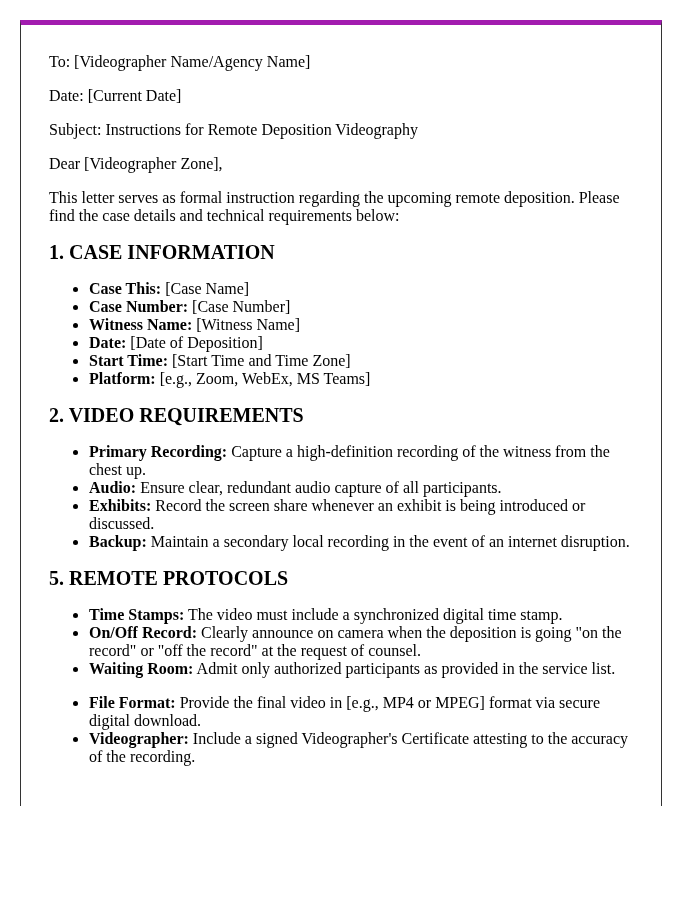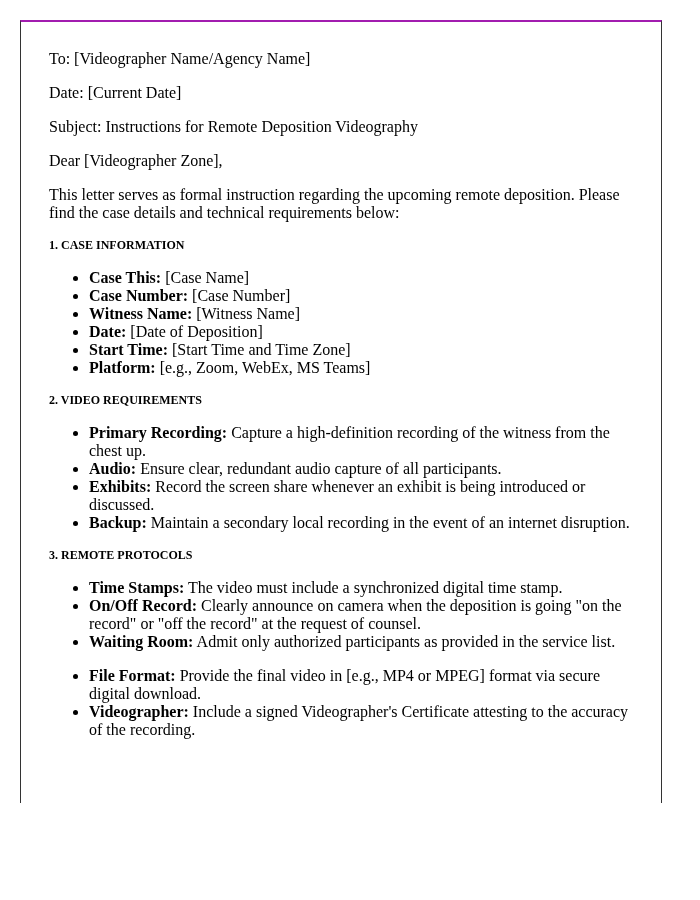--- a/index.html
+++ b/index.html
@@ -16,32 +16,32 @@
       font-size: 16px;
       color: #000000;
     }
     .letter {
       position: absolute;
       left: 20px;
       top: 20px;
       width: 584px;
       height: 769px;
       padding: 12px 28px 0 28px;
-      border-top: 2px solid #a21caf;
+      border-top: 5px solid #a21caf;
       border-left: 1px solid #333333;
       border-right: 1px solid #333333;
       overflow: hidden;
       background: #ffffff;
     }
     .letter p {
       margin: 16px 0;
       line-height: normal;
     }
     .letter h2 {
-      font-size: 12px;
+      font-size: 20px;
       font-weight: bold;
       margin: 16px 0;
       line-height: normal;
     }
     .letter ul {
       margin: 16px 0;
       padding-left: 40px;
       list-style: disc;
     }
     .letter li {
@@ -72,21 +72,21 @@
   </ul>
 
   <h2>2. VIDEO REQUIREMENTS</h2>
   <ul>
     <li><b>Primary Recording:</b><span> Capture a high-definition recording of the witness from the chest up.</span></li>
     <li><b>Audio:</b><span> Ensure clear, redundant audio capture of all participants.</span></li>
     <li><b>Exhibits:</b><span> Record the screen share whenever an exhibit is being introduced or discussed.</span></li>
     <li><b>Backup:</b><span> Maintain a secondary local recording in the event of an internet disruption.</span></li>
   </ul>
 
-  <h2>3. REMOTE PROTOCOLS</h2>
+  <h2>5. REMOTE PROTOCOLS</h2>
   <ul>
     <li><b>Time Stamps:</b><span> The video must include a synchronized digital time stamp.</span></li>
     <li><b>On/Off Record:</b><span> Clearly announce on camera when the deposition is going "on the record" or "off the record" at the request of counsel.</span></li>
     <li><b>Waiting Room:</b><span> Admit only authorized participants as provided in the service list.</span></li>
   </ul>
 
   <ul>
     <li><b>File Format:</b><span> Provide the final video in [e.g., MP4 or MPEG] format via secure digital download.</span></li>
     <li><b>Videographer:</b><span> Include a signed Videographer's Certificate attesting to the accuracy of the recording.</span></li>
   </ul>

